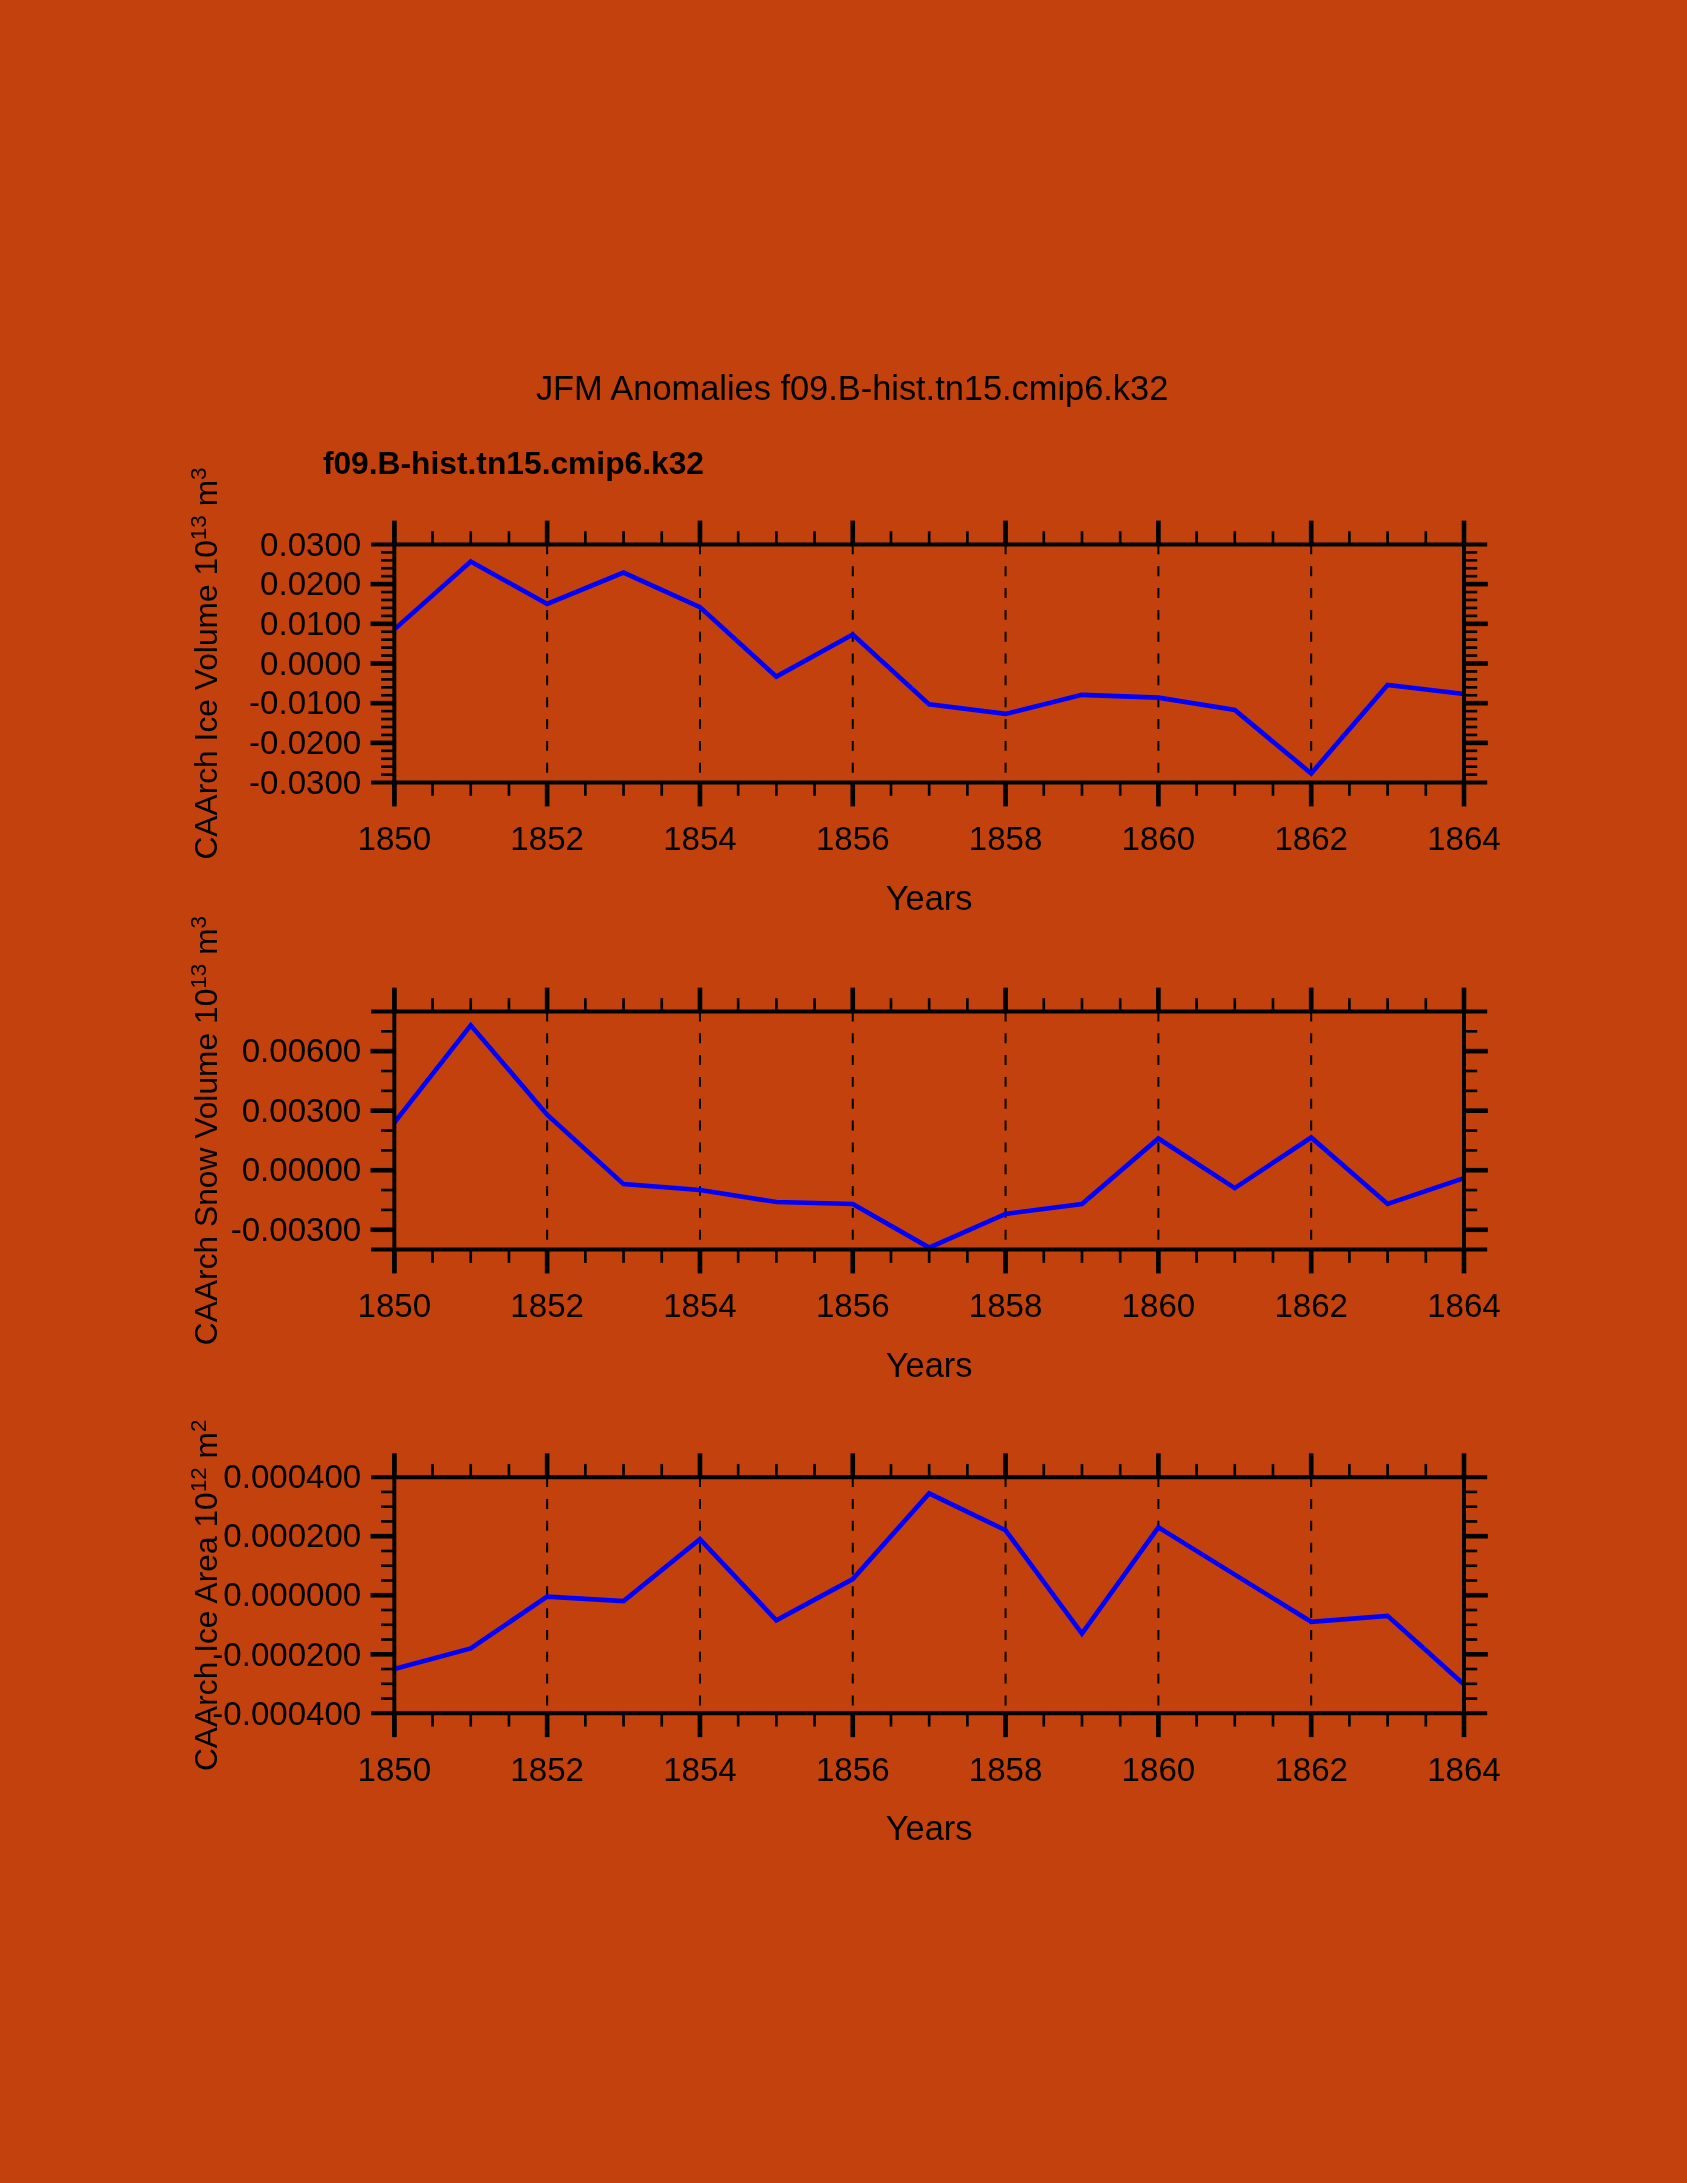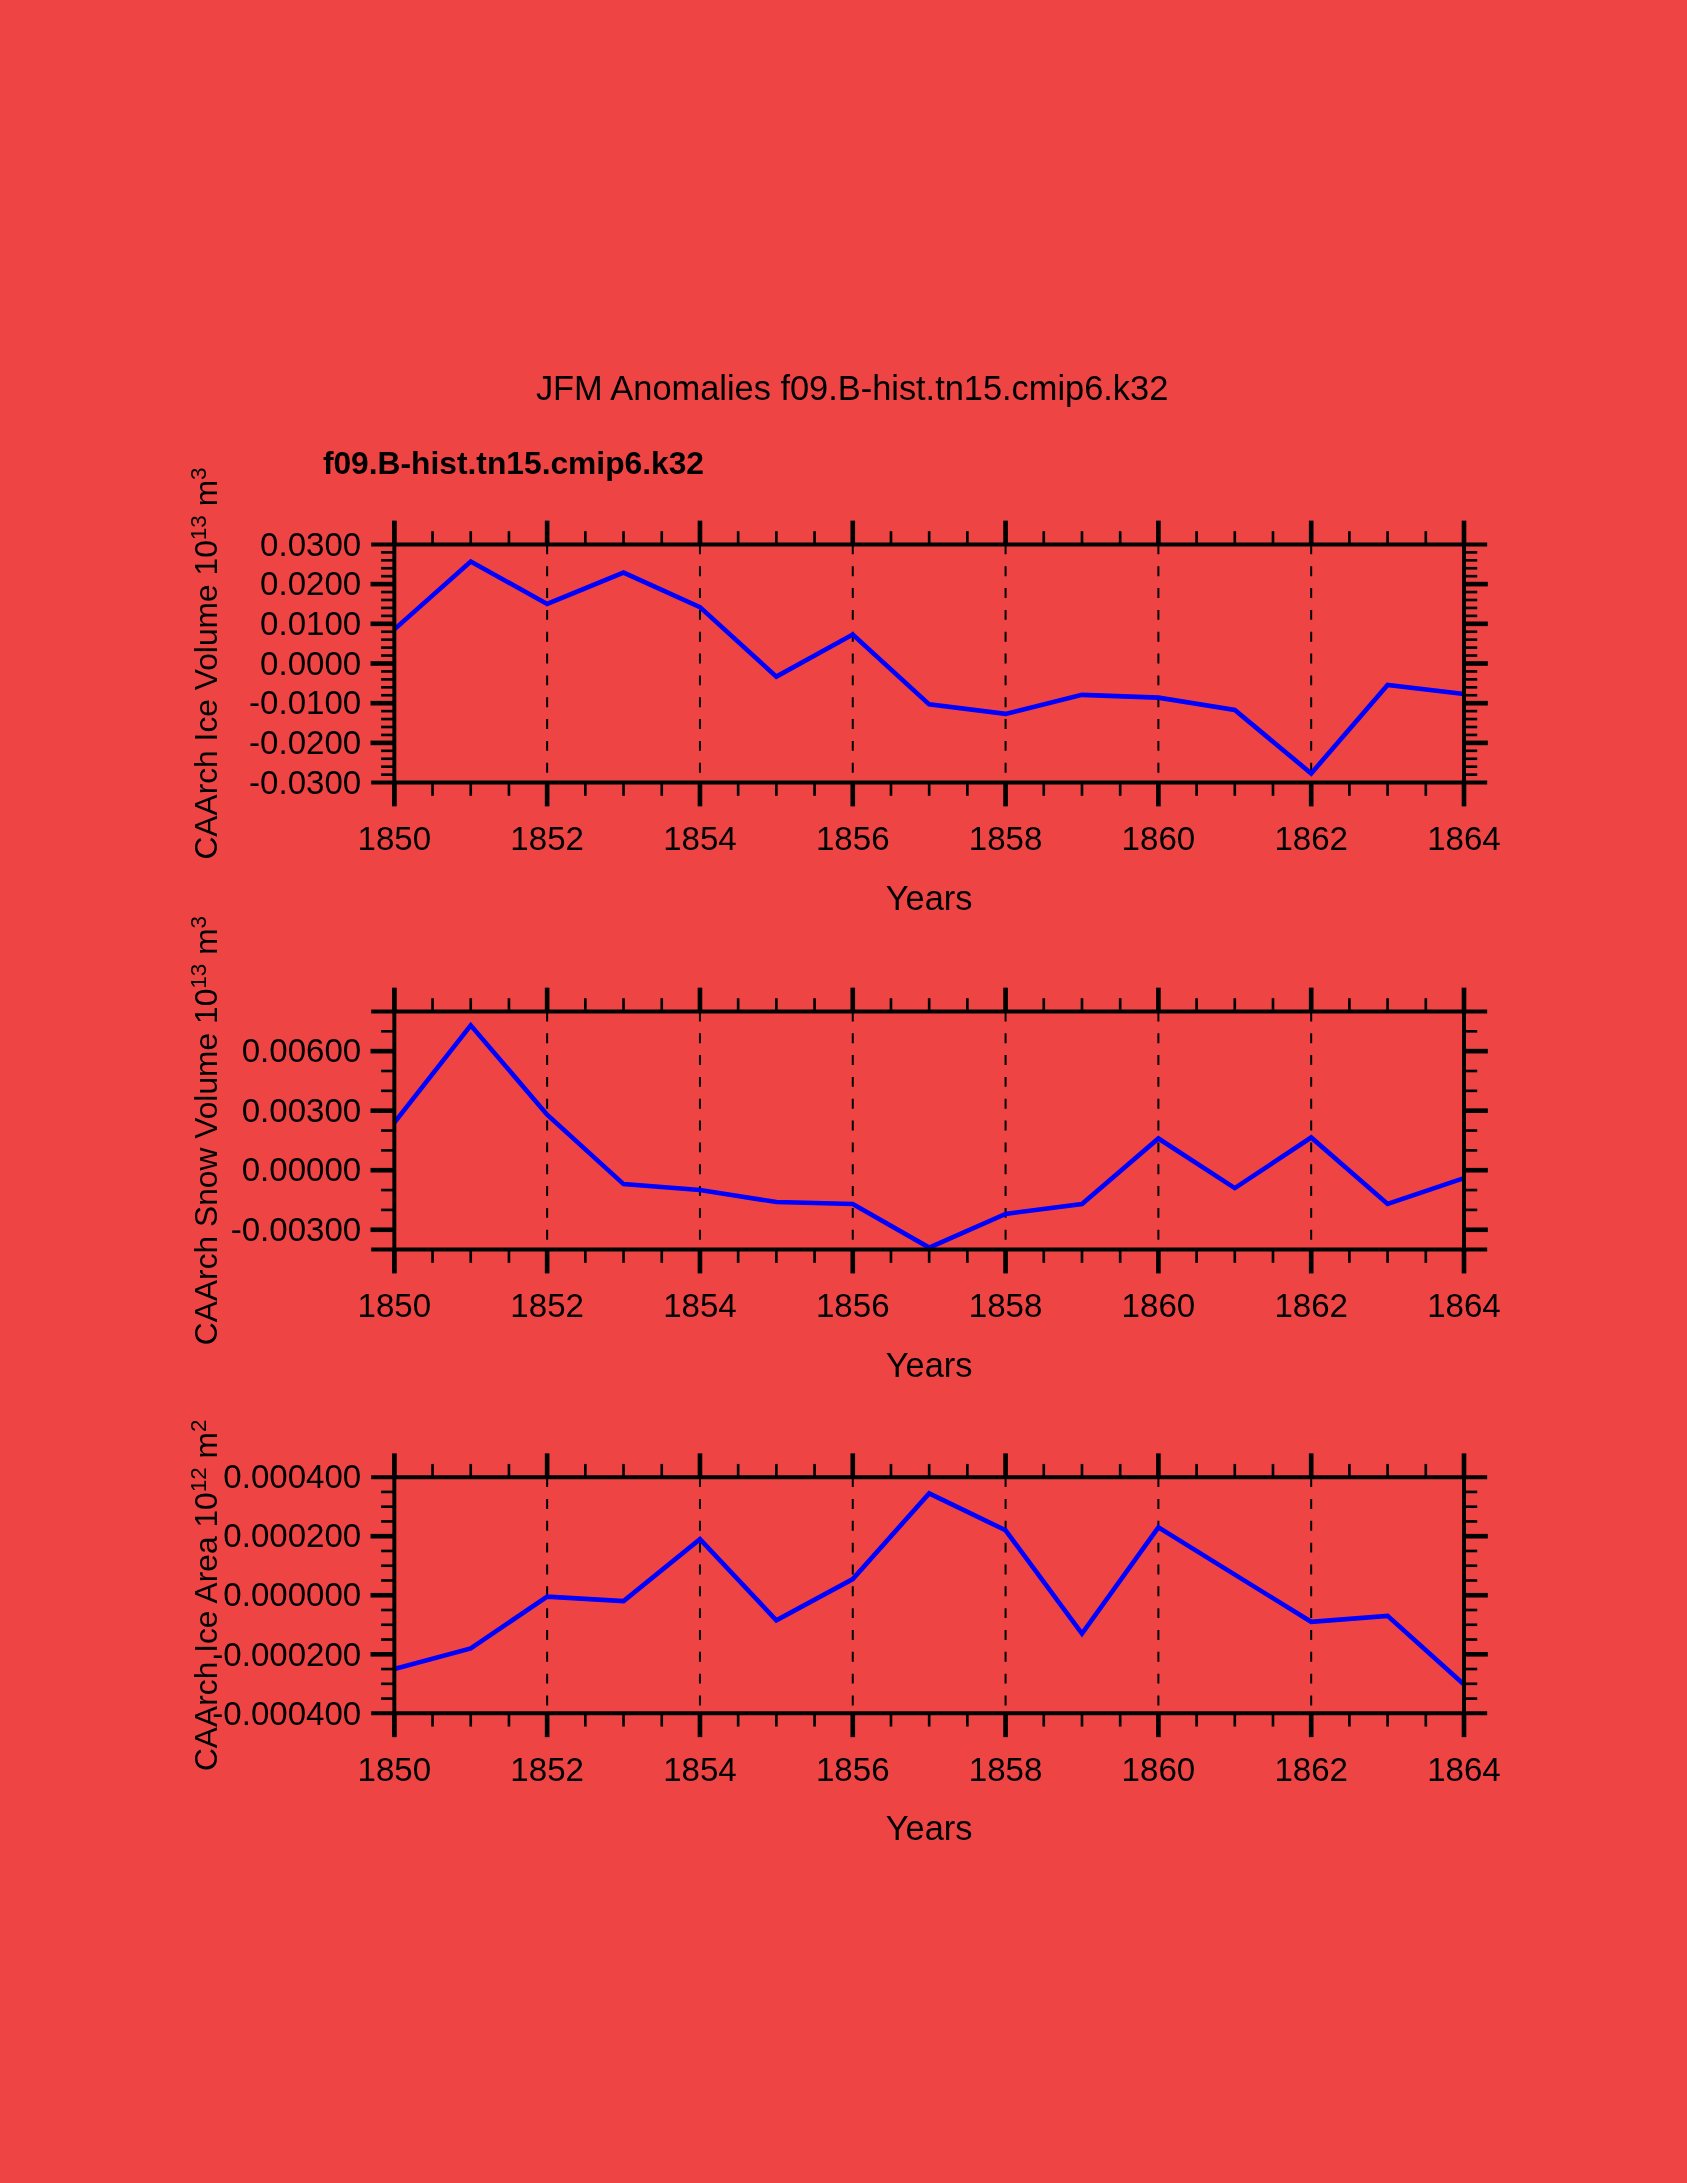--- a/index.html
+++ b/index.html
@@ -1,19 +1,19 @@
 <!DOCTYPE html>
 <html style="font-size:10.6px"><head>
 <meta charset="utf-8">
 <style>
   html,body{margin:0;padding:0;background:#ffffff;}
   .page{
     position:relative;
     width:1687px;height:2183px;
-    background:#ef4444;
+    background:#c2410c;
     font-family:"Liberation Sans","DejaVu Sans",sans-serif;
   }
   svg text{ font-family:"Liberation Sans","DejaVu Sans",sans-serif; fill:#000000; }
 </style>
 </head>
 <body>
 
 <div class="page">
   <svg id="fig" width="1687" height="2183" viewBox="0 0 2550 3300">
     <text x="1288" y="604" font-size="52" text-anchor="middle">JFM Anomalies f09.B-hist.tn15.cmip6.k32</text>

